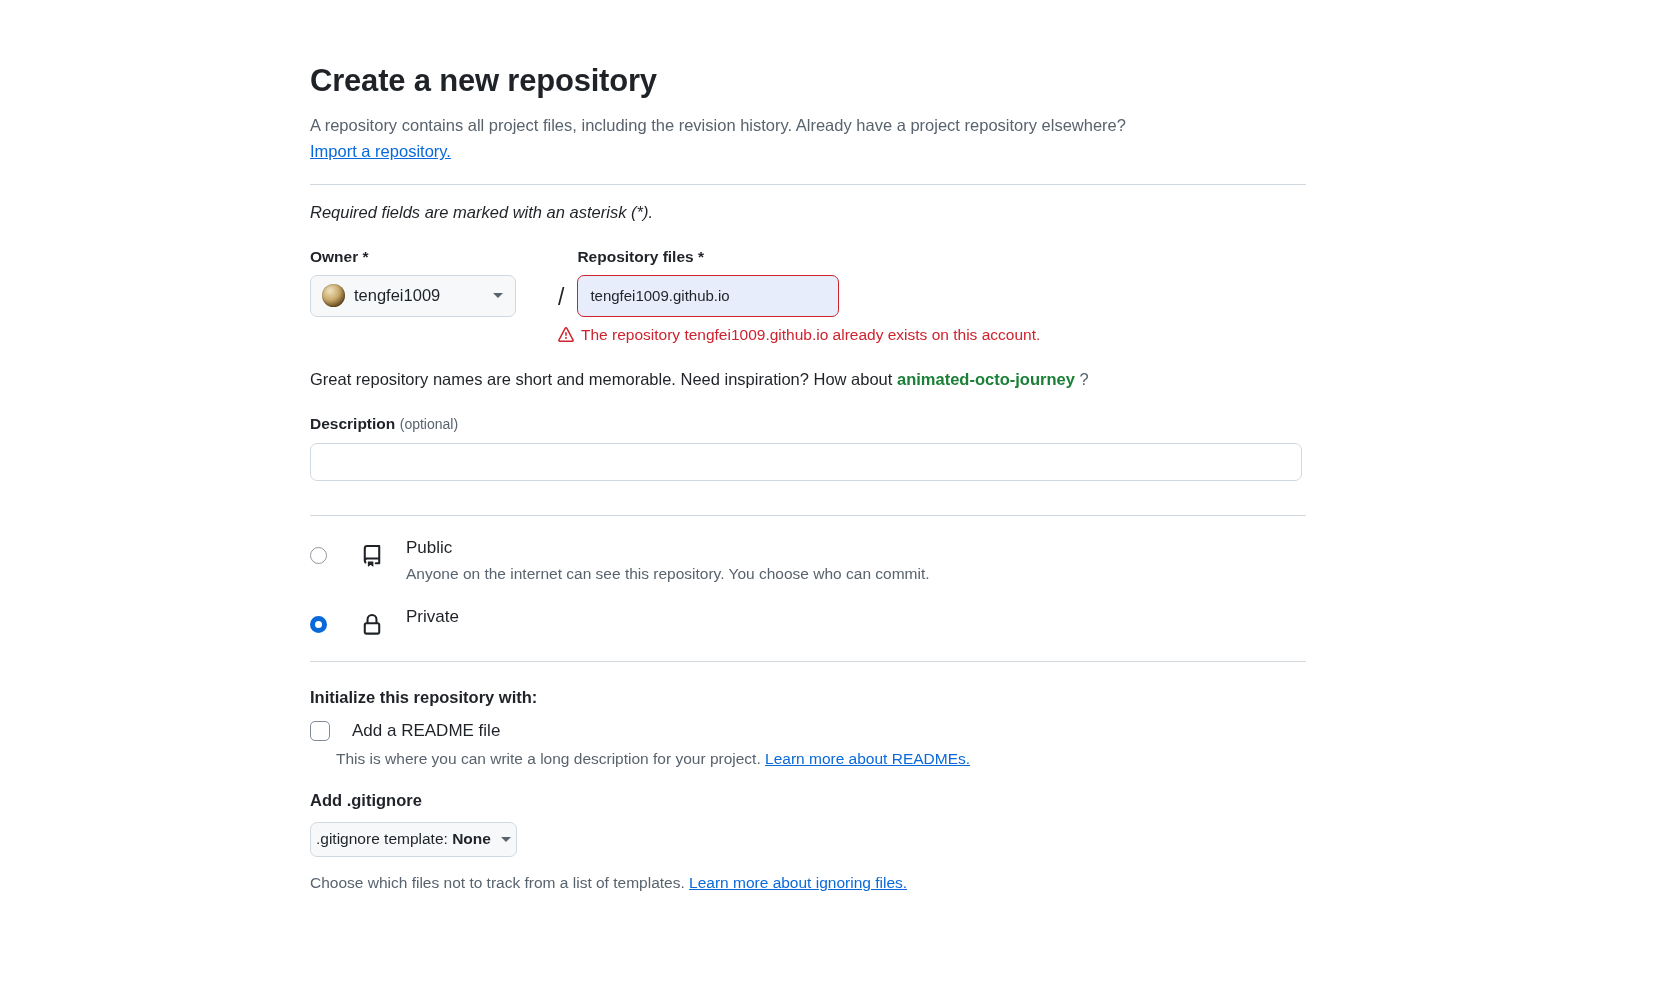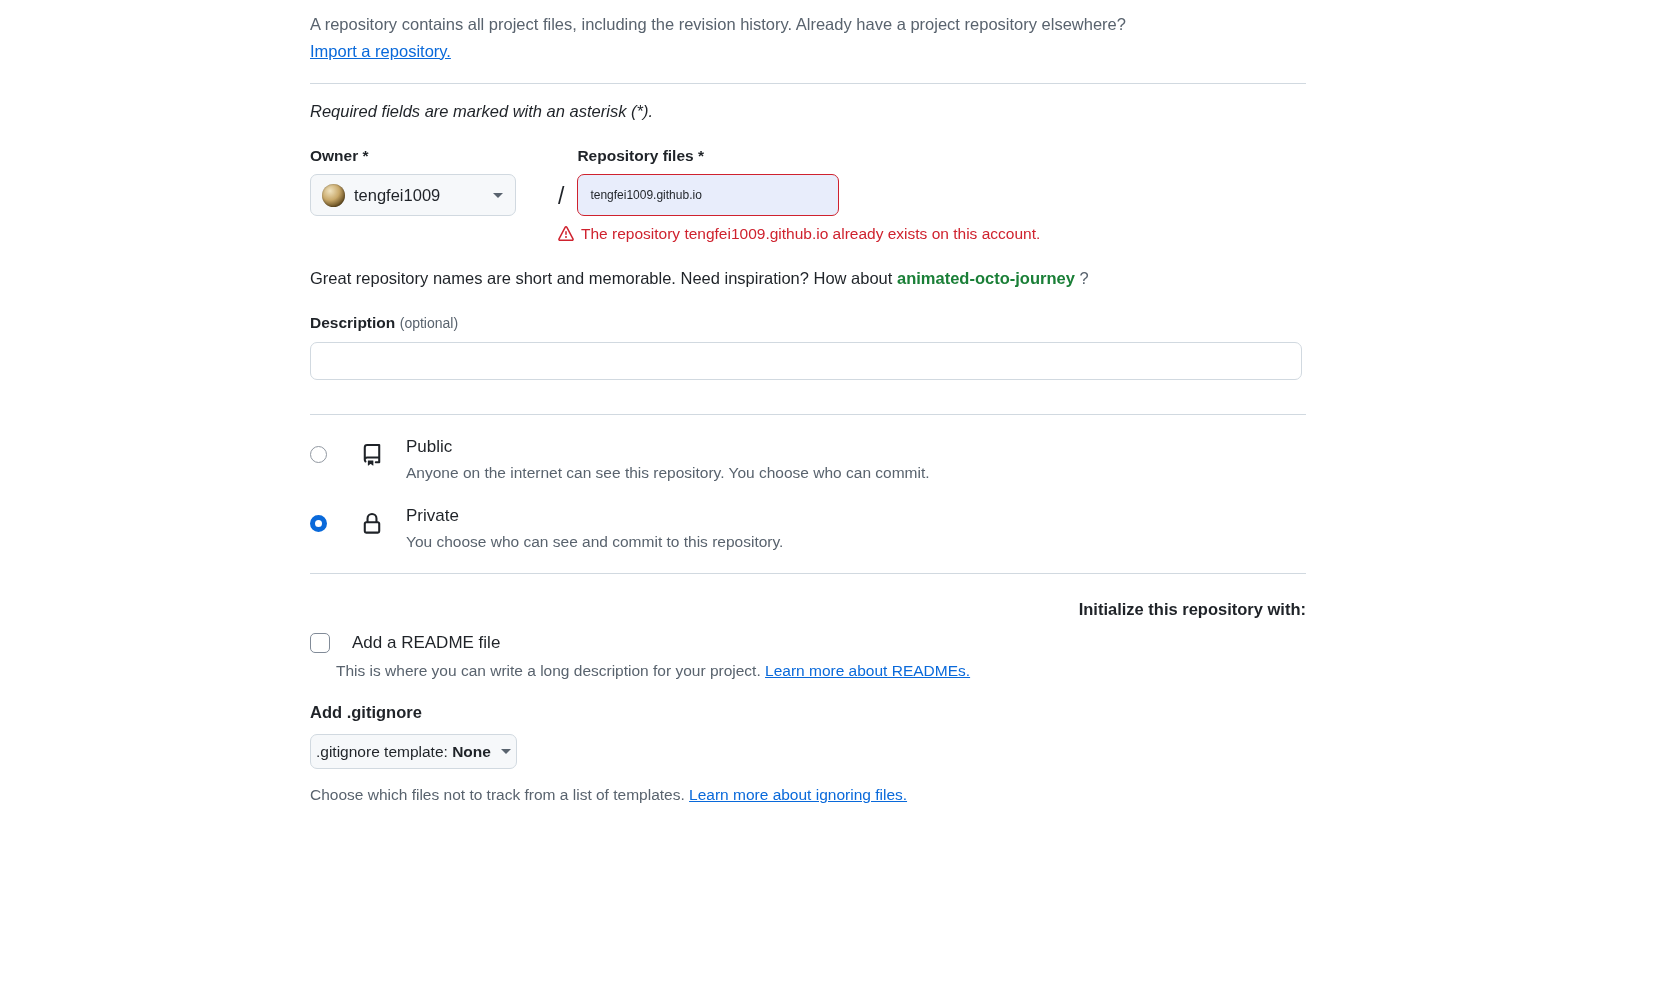--- a/index.html
+++ b/index.html
@@ -127,21 +127,21 @@
 
   .repo-col { flex: 0 0 auto; }
   .repo-input {
     width: 262px;
     height: 42px;
     box-sizing: border-box;
     border: 1px solid #cf222e;
     border-radius: 7px;
     background: #e8edfb;
     padding: 12px 12px;
-    font-size: 12px;
+    font-size: 15px;
     font-family: "Liberation Sans", sans-serif;
     color: #1f2328;
     outline: none;
   }
 
   .error-row {
     display: flex;
     align-items: center;
     gap: 7px;
     margin-top: 9px;
@@ -241,21 +241,20 @@
   }
 
   .rule-vis { margin-top: 15px; }
 
   
   .init-head {
     font-size: 16.5px;
     font-weight: 700;
     color: #1f2328;
     margin-top: 26px;
-    text-align: right;
   }
   .readme-row {
     display: flex;
     align-items: center;
     margin-top: 14px;
     cursor: pointer;
   }
   .checkbox {
     width: 20px;
     height: 20px;
@@ -306,20 +305,21 @@
     font-size: 15.5px;
     color: #59636e;
     margin-top: 17px;
   }
 </style>
 </head>
 <body>
 
 <div class="page">
 
+  <h1 class="page-title">Create a new repository</h1>
 
   <div class="page-subtitle">
     <span>A repository contains all project files, including the revision history. Already have a project repository elsewhere?</span><br>
     <span class="link import-link">Import a repository.</span>
   </div>
 
   <hr class="rule rule-top">
 
   <div class="required-note">Required fields are marked with an asterisk (*).</div>
 
@@ -379,21 +379,20 @@
 
     <div class="vis-row">
       <span class="radio checked"></span>
       <span class="vis-icon">
         <svg width="22" height="22" viewBox="0 0 16 16" fill="#1f2328">
           <path d="M4 4a4 4 0 0 1 8 0v2h.25c.966 0 1.75.784 1.75 1.75v5.5A1.75 1.75 0 0 1 12.25 15h-8.5A1.75 1.75 0 0 1 2 13.25v-5.5C2 6.784 2.784 6 3.75 6H4Zm8.25 3.5h-8.5a.25.25 0 0 0-.25.25v5.5c0 .138.112.25.25.25h8.5a.25.25 0 0 0 .25-.25v-5.5a.25.25 0 0 0-.25-.25ZM10.5 6V4a2.5 2.5 0 1 0-5 0v2Z"></path>
         </svg>
       </span>
       <span class="vis-text">
         <span class="vis-title">Private</span>
-        <div class="vis-desc">You choose who can see and commit to this repository.</div>
       </span>
     </div>
 
   </div>
 
   <hr class="rule rule-vis">
 
   <div class="init-head">Initialize this repository with:</div>
 
   <div class="readme-row">

